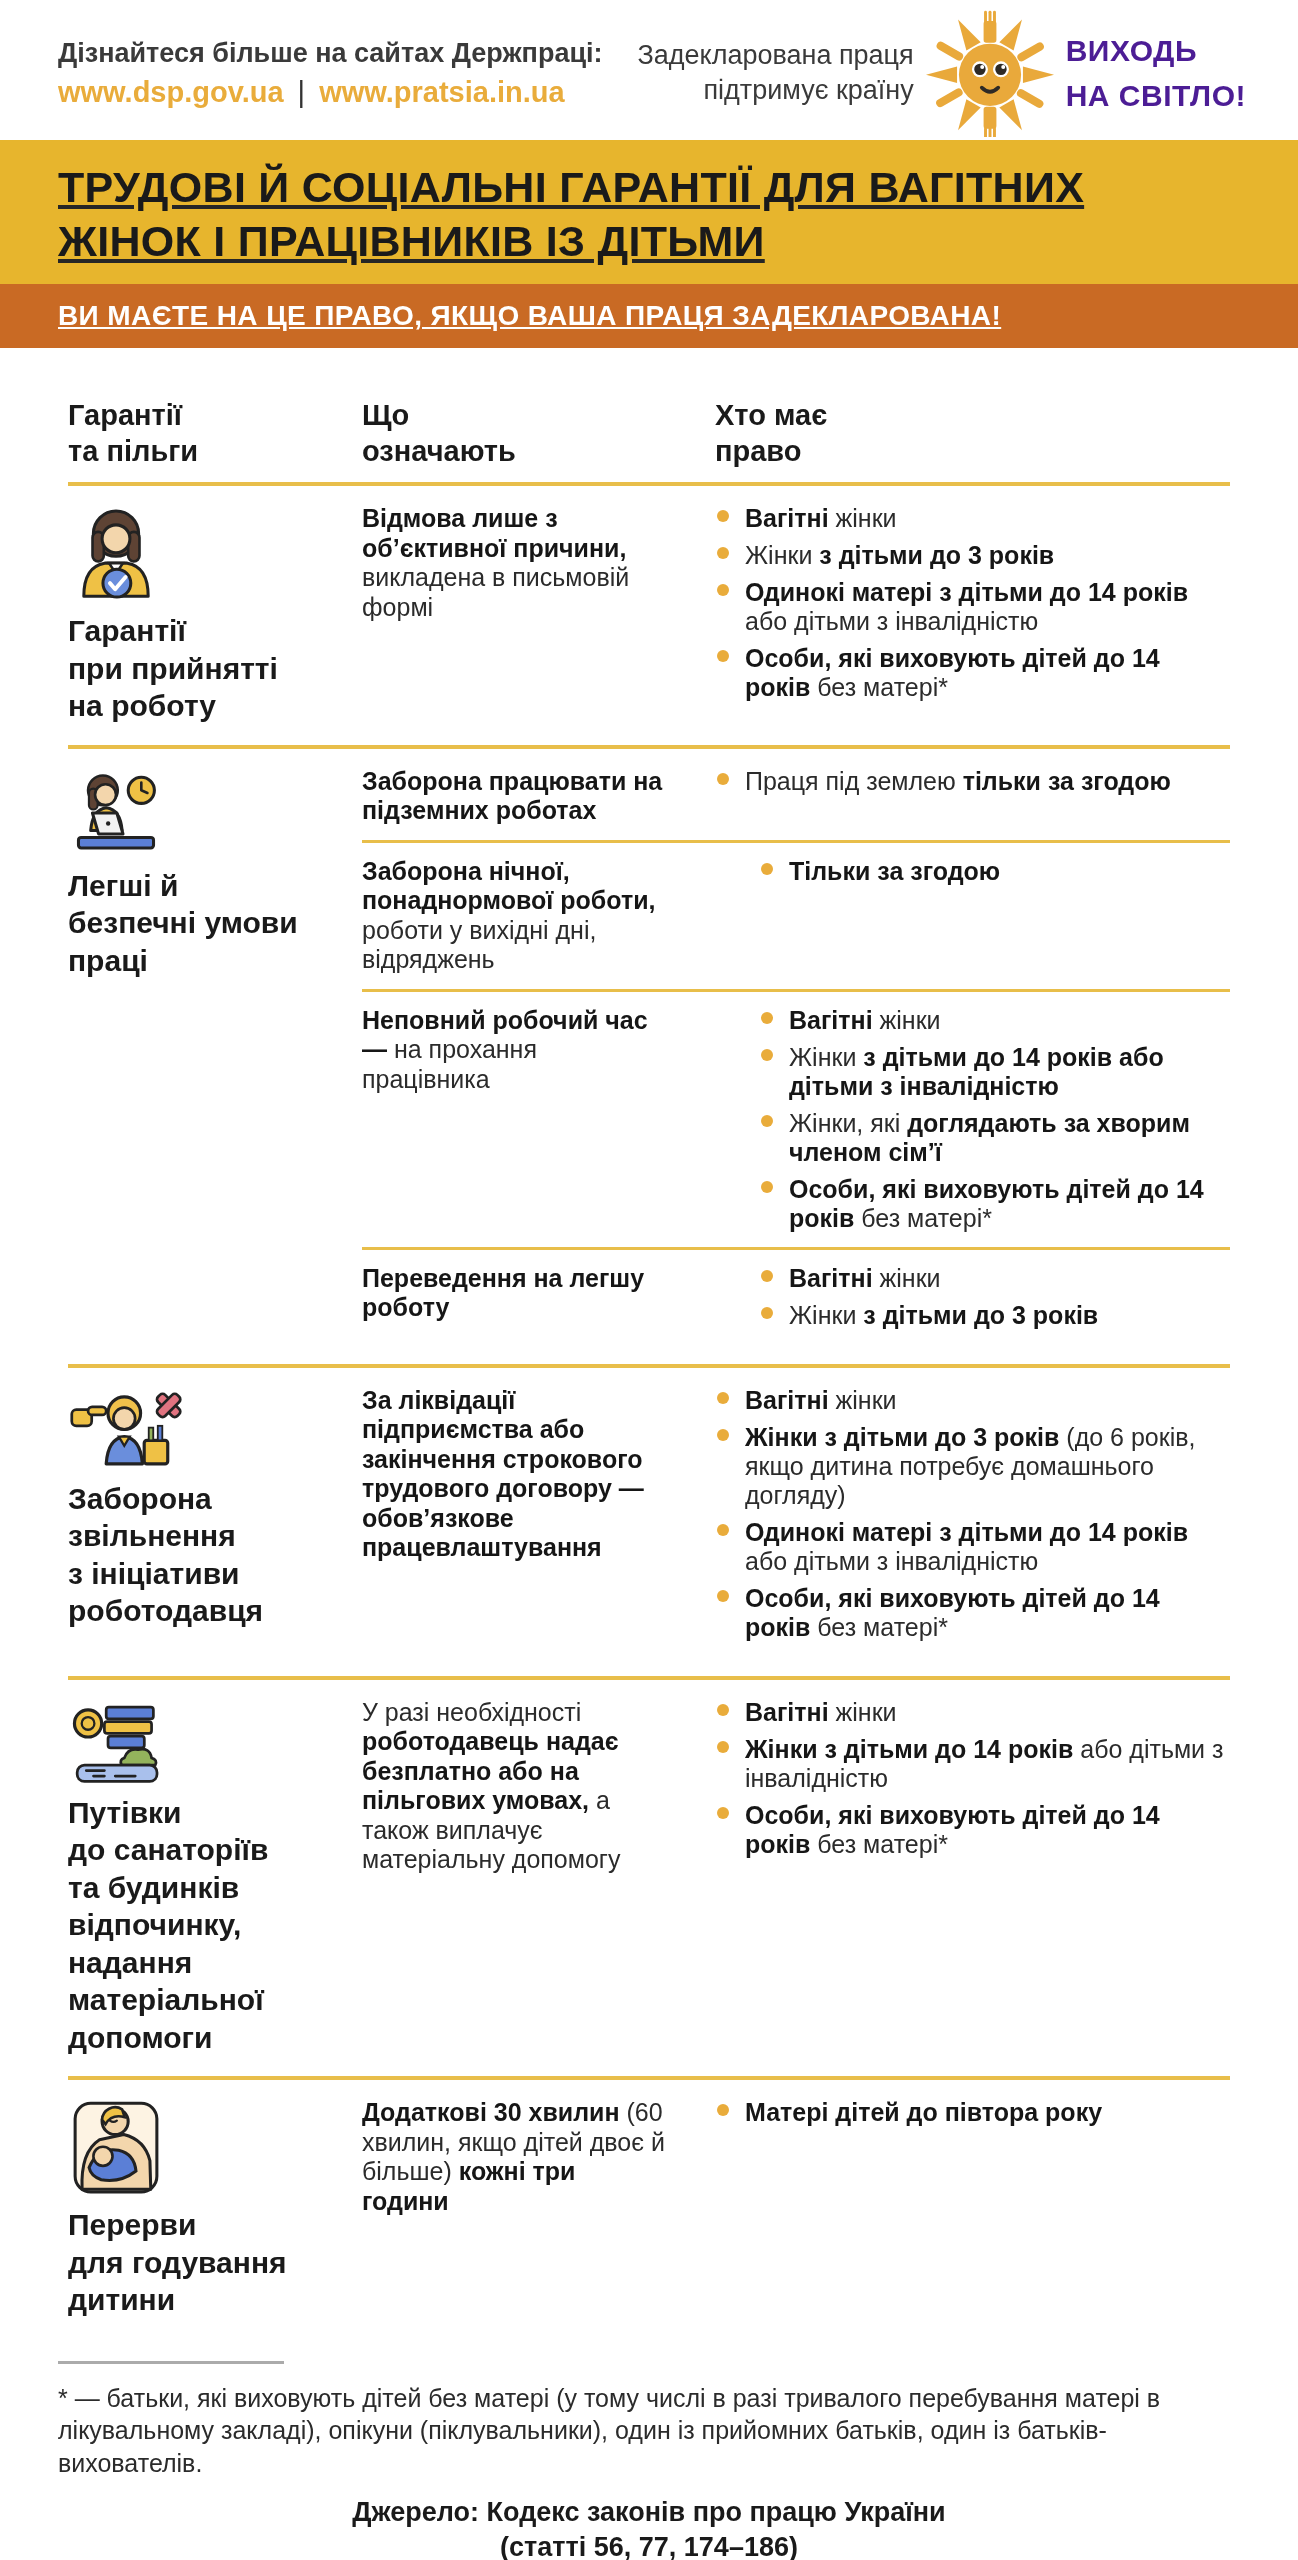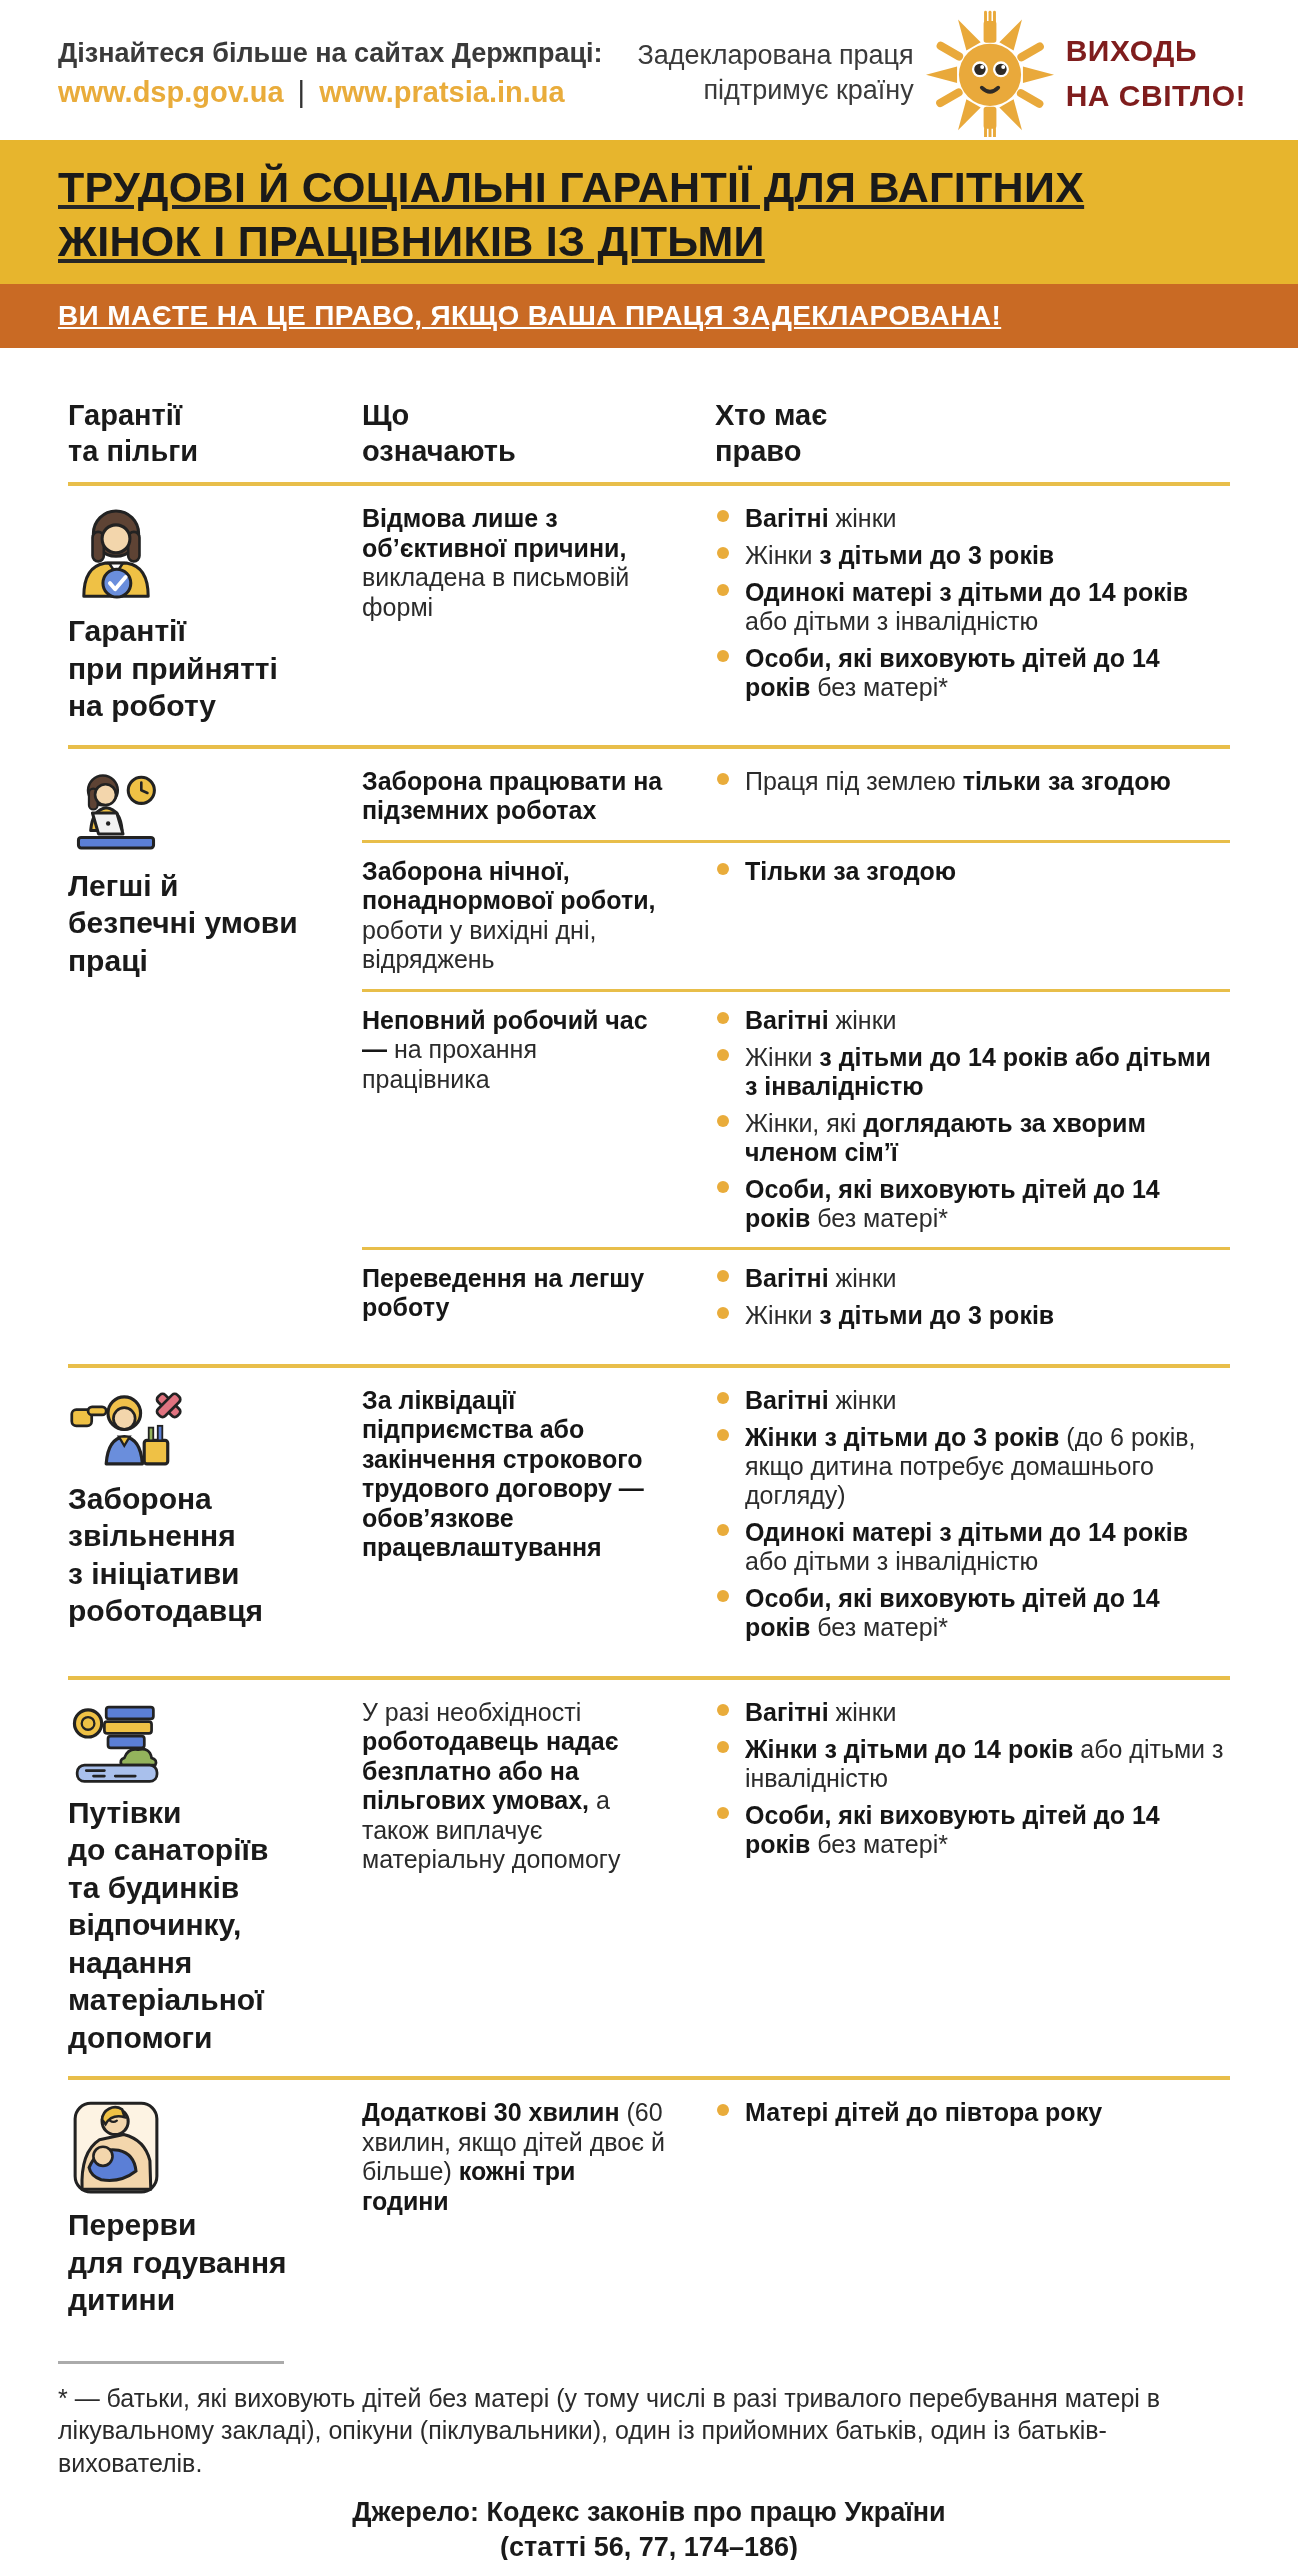--- a/index.html
+++ b/index.html
@@ -14,39 +14,39 @@
 
   
   .hdr{display:flex;justify-content:space-between;align-items:center;
        padding:20px 52px 14px 58px;height:140px;}
   .site-note{font-size:27px;font-weight:700;color:#3A3A3A;margin-bottom:7px;}
   .links{display:flex;align-items:center;gap:14px;font-size:29px;font-weight:700;color:var(--gold);}
   .links .sep{color:#333;font-weight:400;}
   .hdr-right{display:flex;align-items:center;gap:8px;}
   .tagline{text-align:right;font-size:27px;font-weight:400;line-height:1.3;color:#3A3A3A;}
   .mascot{width:128px;height:128px;margin:0 4px;flex:0 0 auto;}
-  .slogan{font-size:30px;font-weight:800;line-height:1.5;color:#7f1d1d;letter-spacing:.5px;}
+  .slogan{font-size:30px;font-weight:800;line-height:1.5;color:#4c1d95;letter-spacing:.5px;}
 
   
   .title-band{background:var(--band_yellow);padding:20px 58px 16px;text-decoration:underline;}
   .title-band h1{font-size:43px;font-weight:800;line-height:1.26;color:#1A1A1A;letter-spacing:.3px;}
   .sub-band{background:var(--band_orange);color:#fff;font-size:28px;font-weight:800;
             letter-spacing:.4px;padding:16px 58px;text-decoration:underline;}
 
   
   .content{padding:30px 68px 0;margin-top:20px;}
   .cols-head{display:grid;grid-template-columns:294px 353px 1fr;
              font-size:29px;font-weight:800;line-height:1.24;color:#1A1A1A;
              padding-bottom:12px;border-bottom:4px solid var(--divider);}
   section.row{display:grid;grid-template-columns:294px 1fr;padding:18px 0 20px;}
   section.row + section.row{border-top:4px solid var(--divider);}
   .left .icon{display:block;}
   .left .label{font-size:30px;font-weight:800;line-height:1.25;margin-top:8px;color:#1A1A1A;}
   .subrow{display:grid;grid-template-columns:353px 1fr;padding-bottom:14px;}
-  .subrow + .subrow{border-top:3px solid var(--divider);padding-top:14px;}
+  .subrow + .subrow{border-top:3px solid var(--divider);padding-top:14px;gap:44px;}
   .what{font-size:25px;line-height:1.18;padding-right:46px;color:#2B2B2B;}
   .what b,.who b{font-weight:700;color:#161616;}
   ul.who{list-style:none;font-size:25px;line-height:1.16;color:#2B2B2B;}
   .who li{position:relative;padding-left:30px;margin-bottom:8px;}
   .who li:last-child{margin-bottom:0;}
   .who li::before{content:"";position:absolute;left:2px;top:6px;width:12px;height:12px;
                   border-radius:50%;background:var(--gold);}
 
   
   .ftr{padding:0 58px;}

